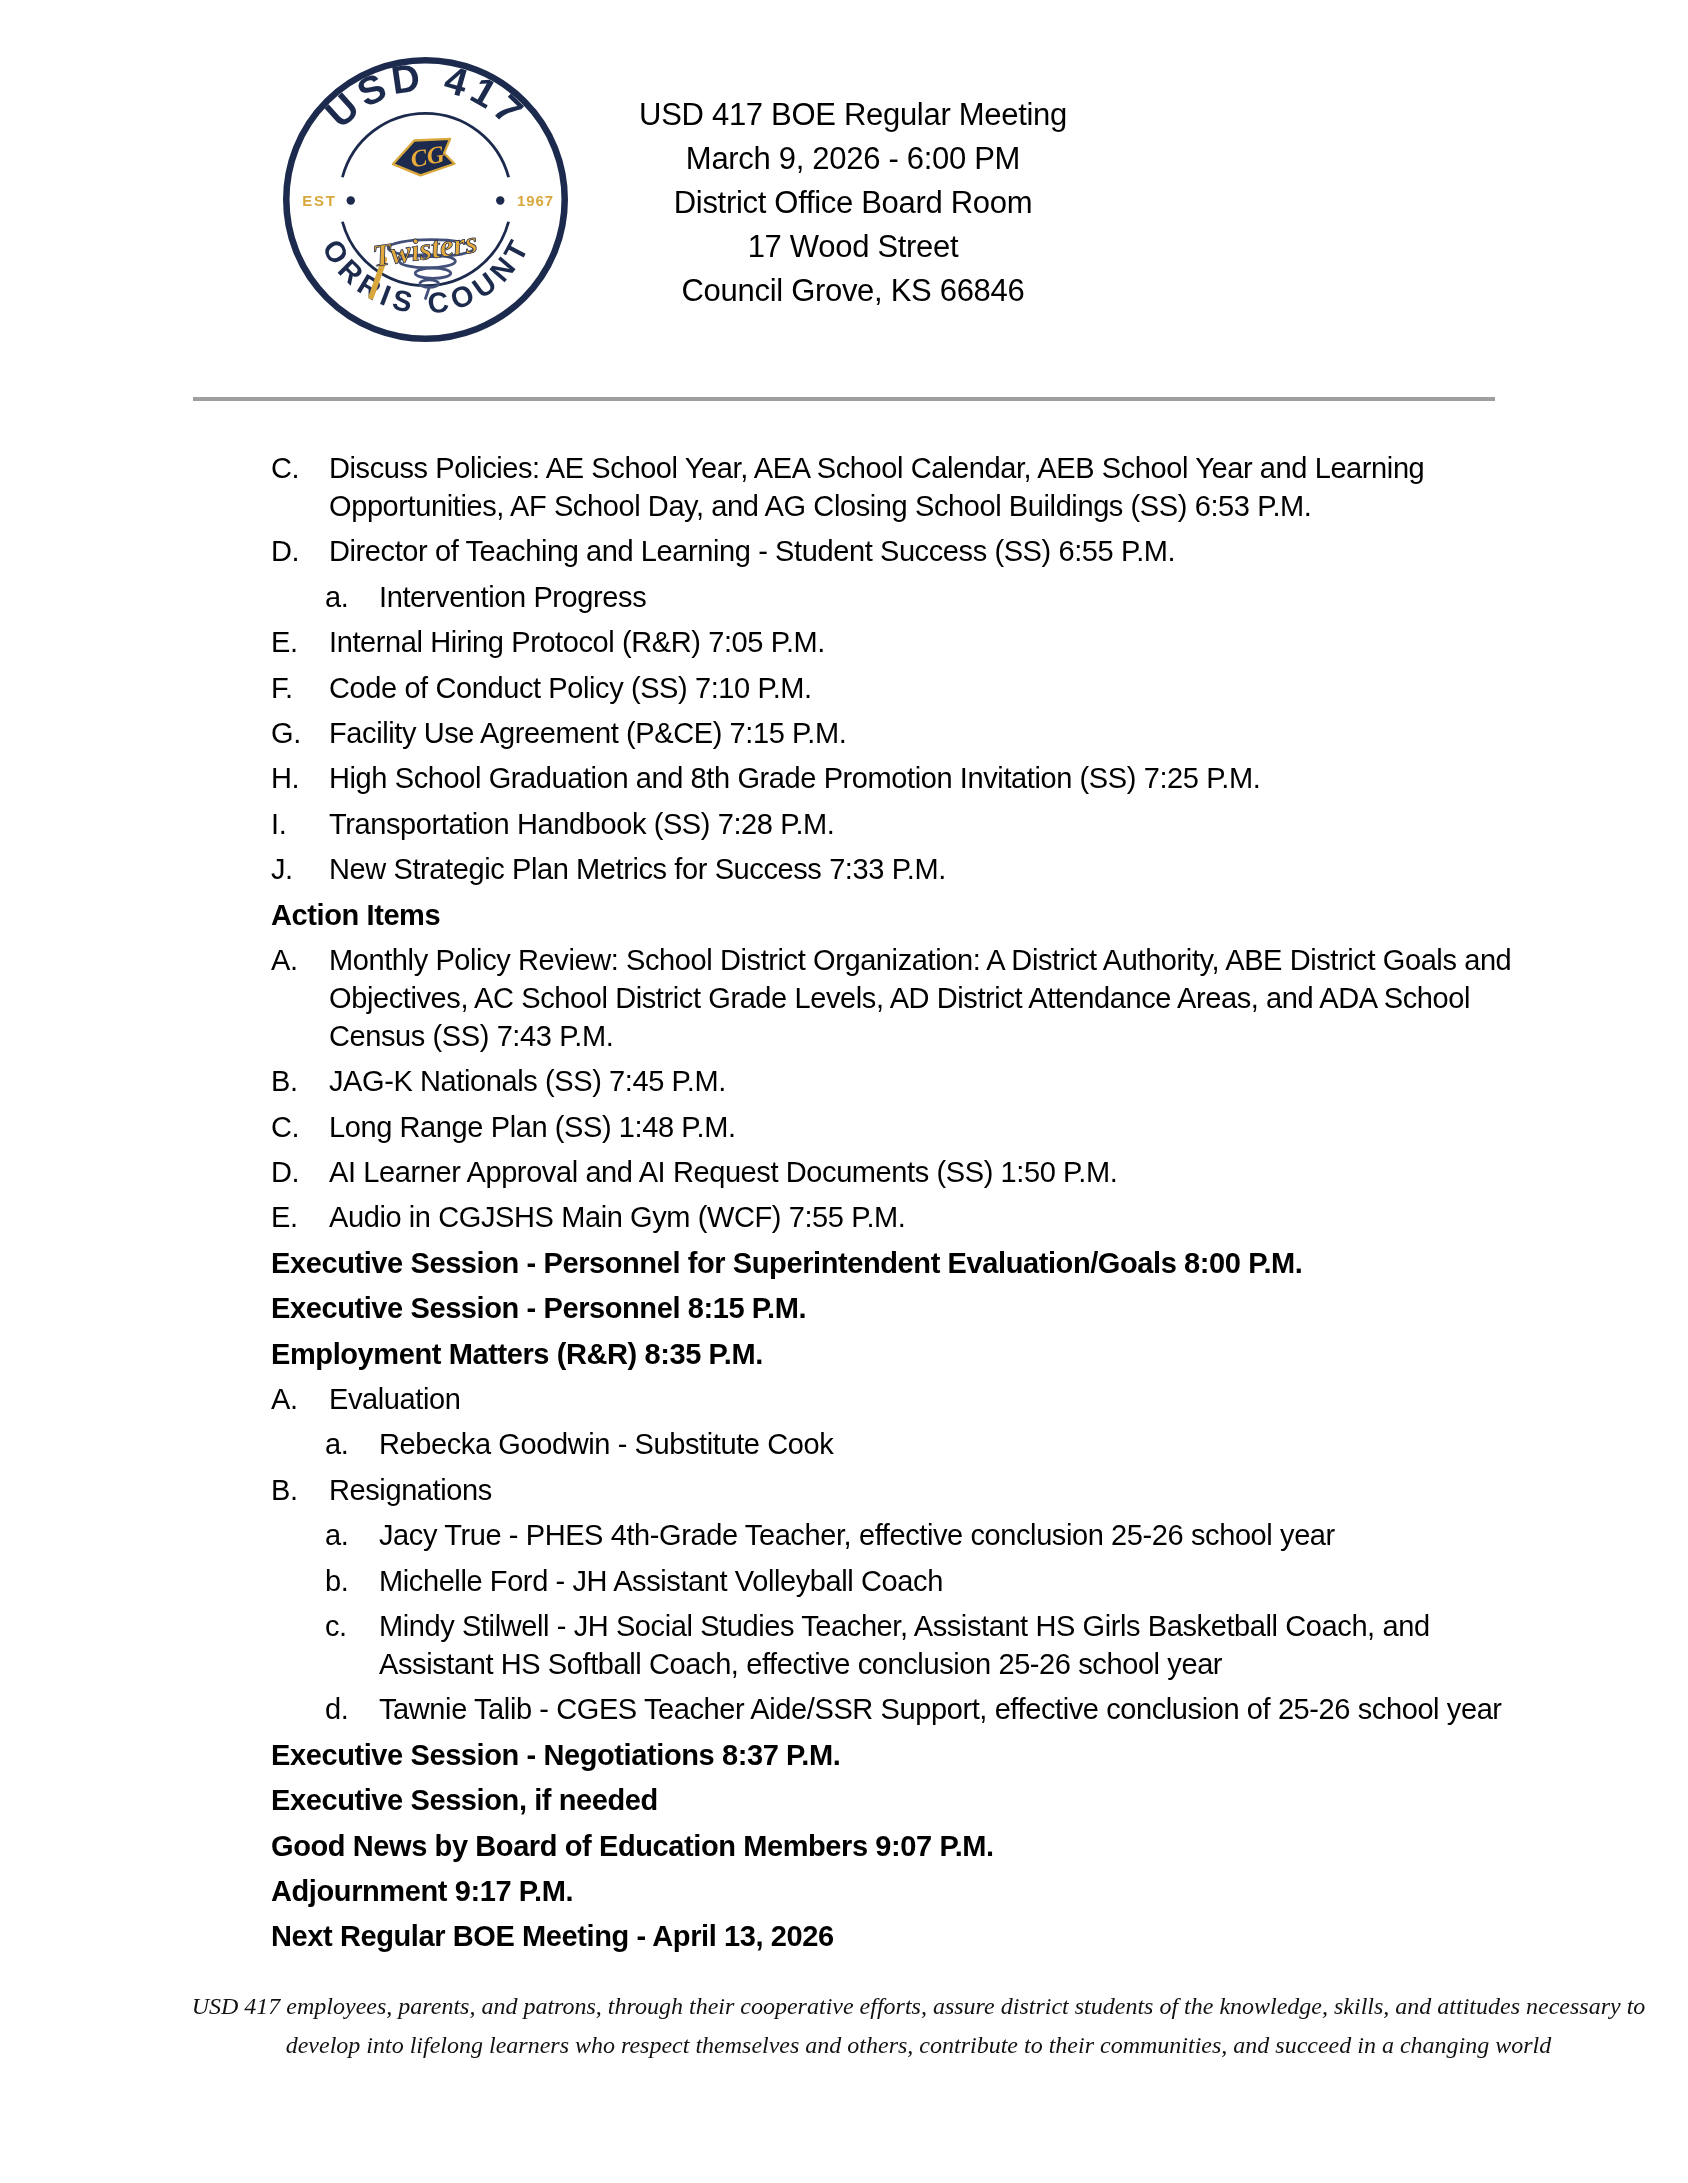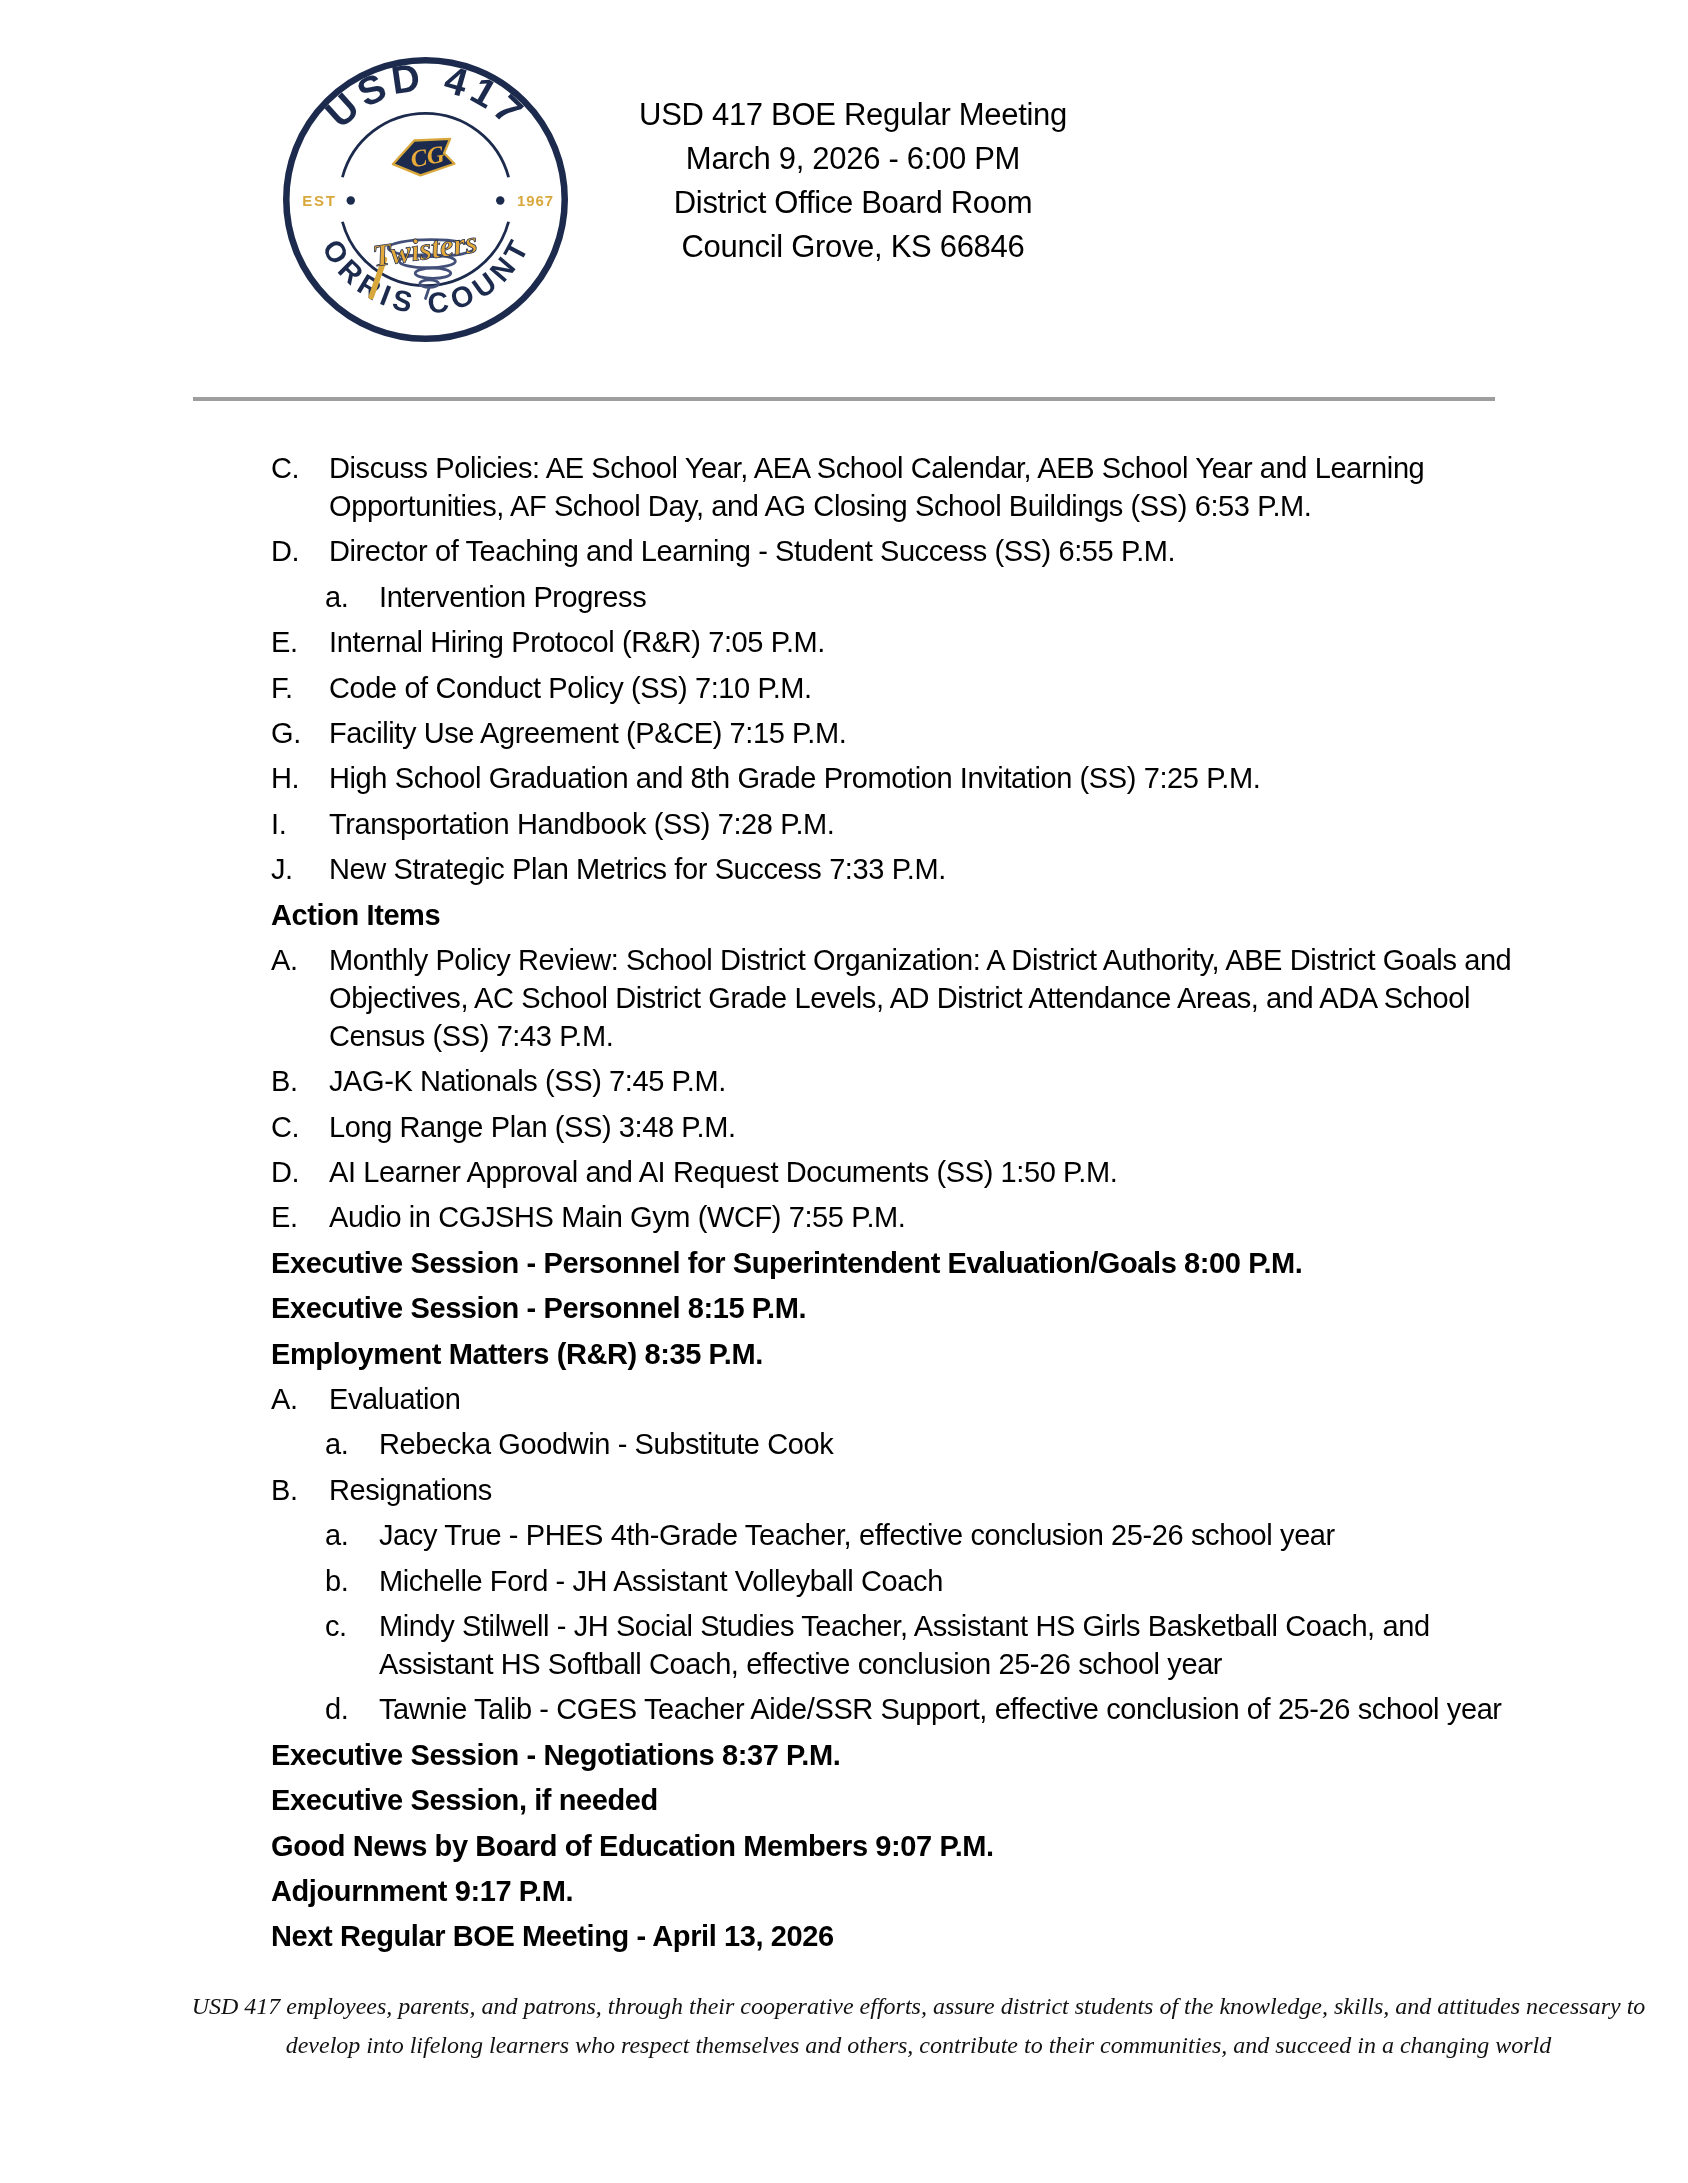--- a/index.html
+++ b/index.html
@@ -81,20 +81,21 @@
       <path d="M 4 22 L 0 34" stroke="#42507a" stroke-width="3" fill="none" stroke-linecap="round"></path>
       <path d="M -44 -8 L -58 32" stroke="#d9a83c" stroke-width="6" stroke-linecap="round"></path>
       <text x="2" y="-8" text-anchor="middle" transform="rotate(-8)" font-size="33" font-weight="bold" font-style="italic" fill="#e3a93c" stroke="#1c2b4d" stroke-width="0.8" font-family="'Liberation Serif',serif">Twisters</text>
     </g>
   </svg>
 
   <div class="header-block">
     <div>USD 417 BOE Regular Meeting</div>
     <div>March 9, 2026 - 6:00 PM</div>
     <div>District Office Board Room</div>
+    <div>17 Wood Street</div>
     <div>Council Grove, KS 66846</div>
   </div>
 
   <div class="divider"></div>
 
   <div class="agenda">
       <div class="row item">
         <span class="marker">C.</span>
         <span class="text">Discuss Policies: AE School Year, AEA School Calendar, AEB School Year and Learning Opportunities, AF School Day, and AG Closing School Buildings (SS) 6:53 P.M.</span>
       </div>
@@ -136,21 +137,21 @@
       <div class="row item">
         <span class="marker">A.</span>
         <span class="text">Monthly Policy Review: School District Organization: A District Authority, ABE District Goals and Objectives, AC School District Grade Levels, AD District Attendance Areas, and ADA School Census (SS) 7:43 P.M.</span>
       </div>
       <div class="row item">
         <span class="marker">B.</span>
         <span class="text">JAG-K Nationals (SS) 7:45 P.M.</span>
       </div>
       <div class="row item">
         <span class="marker">C.</span>
-        <span class="text">Long Range Plan (SS) 3:48 P.M.</span>
+        <span class="text">Long Range Plan (SS) 1:48 P.M.</span>
       </div>
       <div class="row item">
         <span class="marker">D.</span>
         <span class="text">AI Learner Approval and AI Request Documents (SS) 1:50 P.M.</span>
       </div>
       <div class="row item">
         <span class="marker">E.</span>
         <span class="text">Audio in CGJSHS Main Gym (WCF) 7:55 P.M.</span>
       </div>
       <div class="row section">

